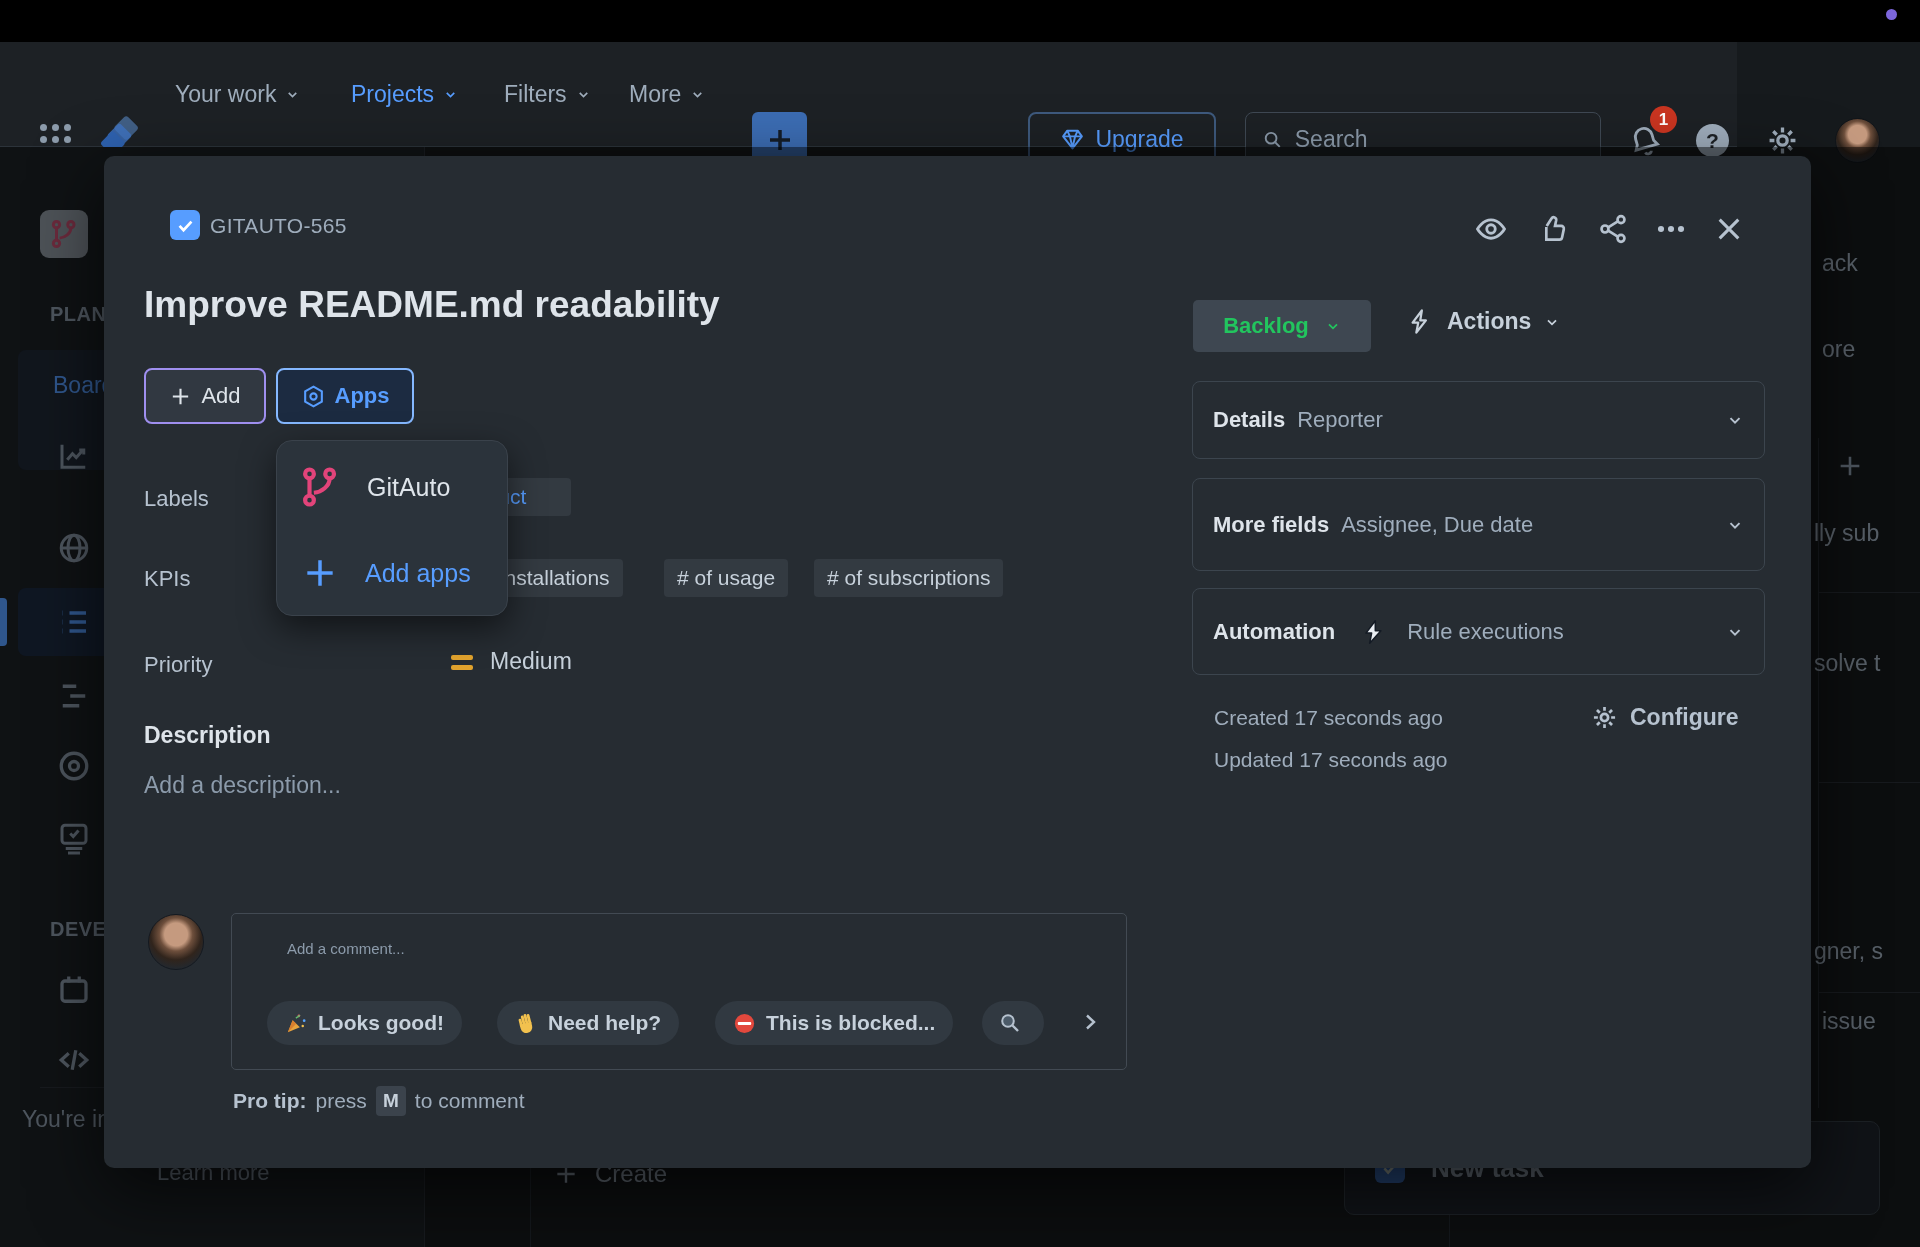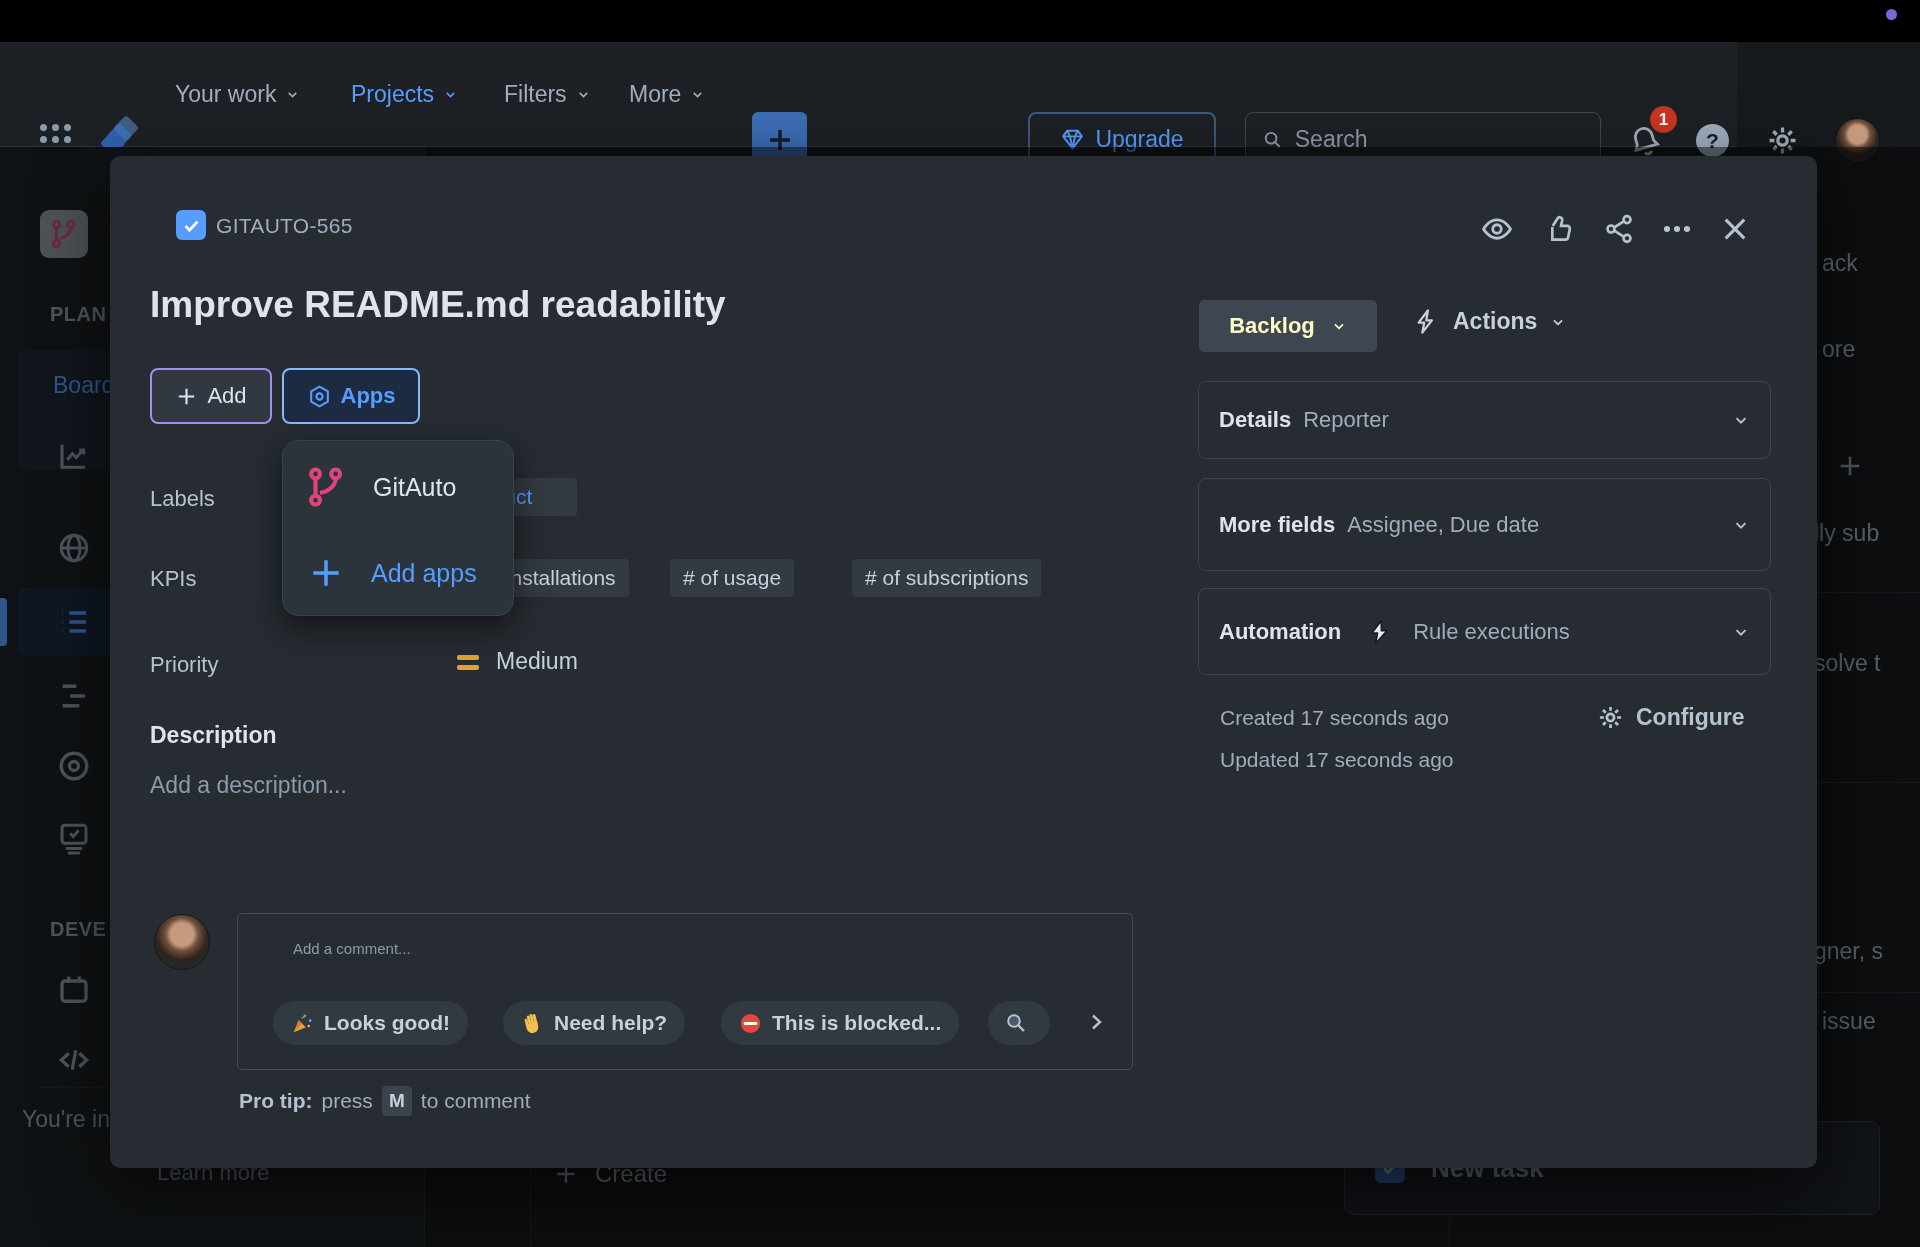--- a/index.html
+++ b/index.html
@@ -40,41 +40,41 @@
   .activebar{left:0;top:598px;width:7px;height:48px;background:#579DFF;border-radius:0 4px 4px 0;}
   .vline{background:#2A3138;}
   .boardcard{border:1px solid #262D34;border-radius:10px;background:transparent;}
   .frag{color:#9FADBC;font-size:23px;white-space:nowrap;}
   .newtask{left:1344px;top:1121px;width:536px;height:94px;border:1px solid #343C44;border-radius:10px;background:#1E242A;display:flex;align-items:center;gap:26px;padding:0 30px;}
   .bluecheck{width:30px;height:30px;border-radius:6px;background:#3C6FBE;display:flex;align-items:center;justify-content:center;}
 
   .overlay{left:0;top:147px;width:1920px;height:1100px;background:rgba(0,0,0,0.45);}
 
   
-  .modal{left:110px;top:156px;width:1707px;height:1012px;background:#262C32;border-radius:10px;box-shadow:0 22px 70px rgba(0,0,0,.65);padding-left:48px;}
+  .modal{left:104px;top:156px;width:1707px;height:1012px;background:#262C32;border-radius:10px;box-shadow:0 22px 70px rgba(0,0,0,.65);padding-left:48px;}
   .issuekey{color:#9FADBC;font-size:21px;letter-spacing:.3px;}
   .hicon{width:38px;height:38px;color:#B6C2CF;display:flex;align-items:center;justify-content:center;border-radius:4px;}
   .title{font-size:37px;font-weight:600;color:#DEE4EA;}
   .btn-add{left:40px;top:212px;width:122px;height:56px;border-radius:8px;border:2px solid #9F8FEF;background:#313841;color:#DEE4EA;font-size:22px;display:flex;align-items:center;justify-content:center;gap:9px;}
   .btn-apps{left:172px;top:212px;width:138px;height:56px;border-radius:8px;border:2px solid #85B8FF;background:#1C2B41;color:#579DFF;font-size:22px;font-weight:600;display:flex;align-items:center;justify-content:center;gap:9px;}
   .dropdown{left:172px;top:284px;width:232px;height:176px;background:#2B333B;border:1px solid #3A424B;border-radius:16px;box-shadow:0 12px 34px rgba(0,0,0,.55);z-index:6;}
   .dd-item{position:absolute;left:0;width:100%;height:84px;display:flex;align-items:center;gap:26px;padding:0 22px;}
   .dd-label{font-size:25px;color:#DEE4EA;}
   .dd-label.blue{color:#579DFF;}
   .fieldlabel{font-size:22px;color:#B6C2CF;}
   .chip{height:38px;border-radius:4px;background:#333A41;color:#C7D1DB;font-size:21px;display:flex;align-items:center;padding:0 13px;white-space:nowrap;}
   .chip.link{color:#579DFF;}
   .pbar{width:22px;height:5px;border-radius:2px;background:#E2A32E;}
   .desc-h{font-size:23px;font-weight:600;color:#DEE4EA;}
   .muted{color:#8C9BAB;}
   .cavatar{left:44px;top:758px;width:56px;height:56px;border-radius:50%;background:radial-gradient(circle at 50% 36%,#C59A7F 0 26%,#6E4F3C 38%,#30241C 58%,#23282E 78%,#4A5A3E 100%);border:1px solid #141920;}
   .commentbox{left:127px;top:757px;width:896px;height:157px;border:1px solid #424A53;border-radius:5px;}
   .pill{position:absolute;top:87px;height:44px;border-radius:22px;background:#313941;color:#C7D1DB;font-size:21px;font-weight:600;display:flex;align-items:center;gap:10px;padding:0 18px;white-space:nowrap;text-align:right;}
   .keycap{display:inline-flex;align-items:center;justify-content:center;min-width:30px;height:30px;border-radius:4px;background:#3B434C;color:#C7D1DB;font-weight:600;font-size:19px;padding:0 6px;}
-  .statusbtn{left:1089px;top:144px;width:178px;height:52px;border-radius:5px;background:#3E4751;color:#fef9c3;font-size:22px;font-weight:600;display:flex;align-items:center;justify-content:center;gap:16px;}
+  .statusbtn{left:1089px;top:144px;width:178px;height:52px;border-radius:5px;background:#3E4751;color:#22c55e;font-size:22px;font-weight:600;display:flex;align-items:center;justify-content:center;gap:16px;}
   .panel{position:absolute;left:1088px;width:573px;border:1px solid #3C454E;border-radius:8px;display:flex;align-items:center;padding:0 20px;gap:12px;}
   .panel .ptitle{font-size:22px;font-weight:600;color:#DEE4EA;}
   .panel .psub{font-size:22px;color:#9FADBC;}
   .panel .spacer{flex:1;}
   .meta{font-size:21px;color:#9FADBC;}
   .configure{color:#B6C2CF;font-size:23px;font-weight:600;display:flex;align-items:center;gap:12px;}
 </style>
 </head>
 <body>
 
@@ -331,21 +331,21 @@
       </svg>
       <span>Apps</span>
     </div>
 
     <div class="abs fieldlabel" style="left:40px;top:330px;">Labels</div>
     <div class="abs chip link" style="left:337px;top:322px;width:130px;">Product</div>
 
     <div class="abs fieldlabel" style="left:40px;top:410px;">KPIs</div>
     <div class="abs chip" style="left:342px;top:403px;"># of installations</div>
     <div class="abs chip" style="left:560px;top:403px;"># of usage</div>
-    <div class="abs chip" style="left:710px;top:403px;margin-left:32px;"># of subscriptions</div>
+    <div class="abs chip" style="left:710px;top:403px;"># of subscriptions</div>
 
     <div class="abs fieldlabel" style="left:40px;top:496px;">Priority</div>
     <div class="abs" style="left:347px;top:499px;display:flex;flex-direction:column;gap:5px;">
       <div class="pbar"></div>
         <div class="pbar"></div>
     </div>
     <div class="abs" style="left:386px;top:492px;font-size:23px;color:#C7D1DB;">Medium</div>
 
     <div class="abs desc-h" style="left:40px;top:566px;">Description</div>
     <div class="abs muted" style="left:40px;top:616px;font-size:23px;">Add a description...</div>

